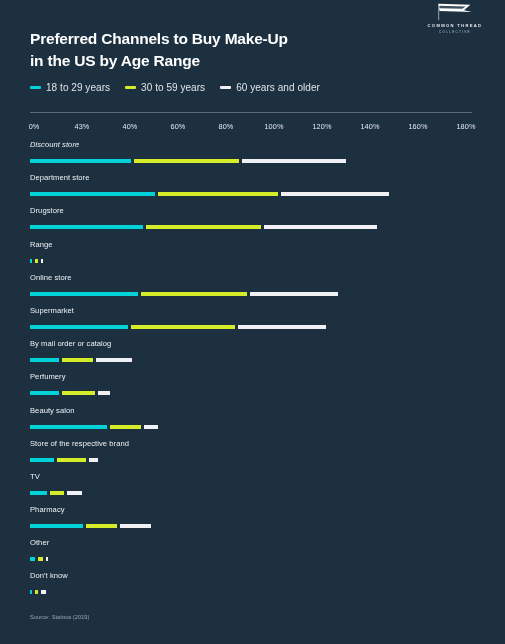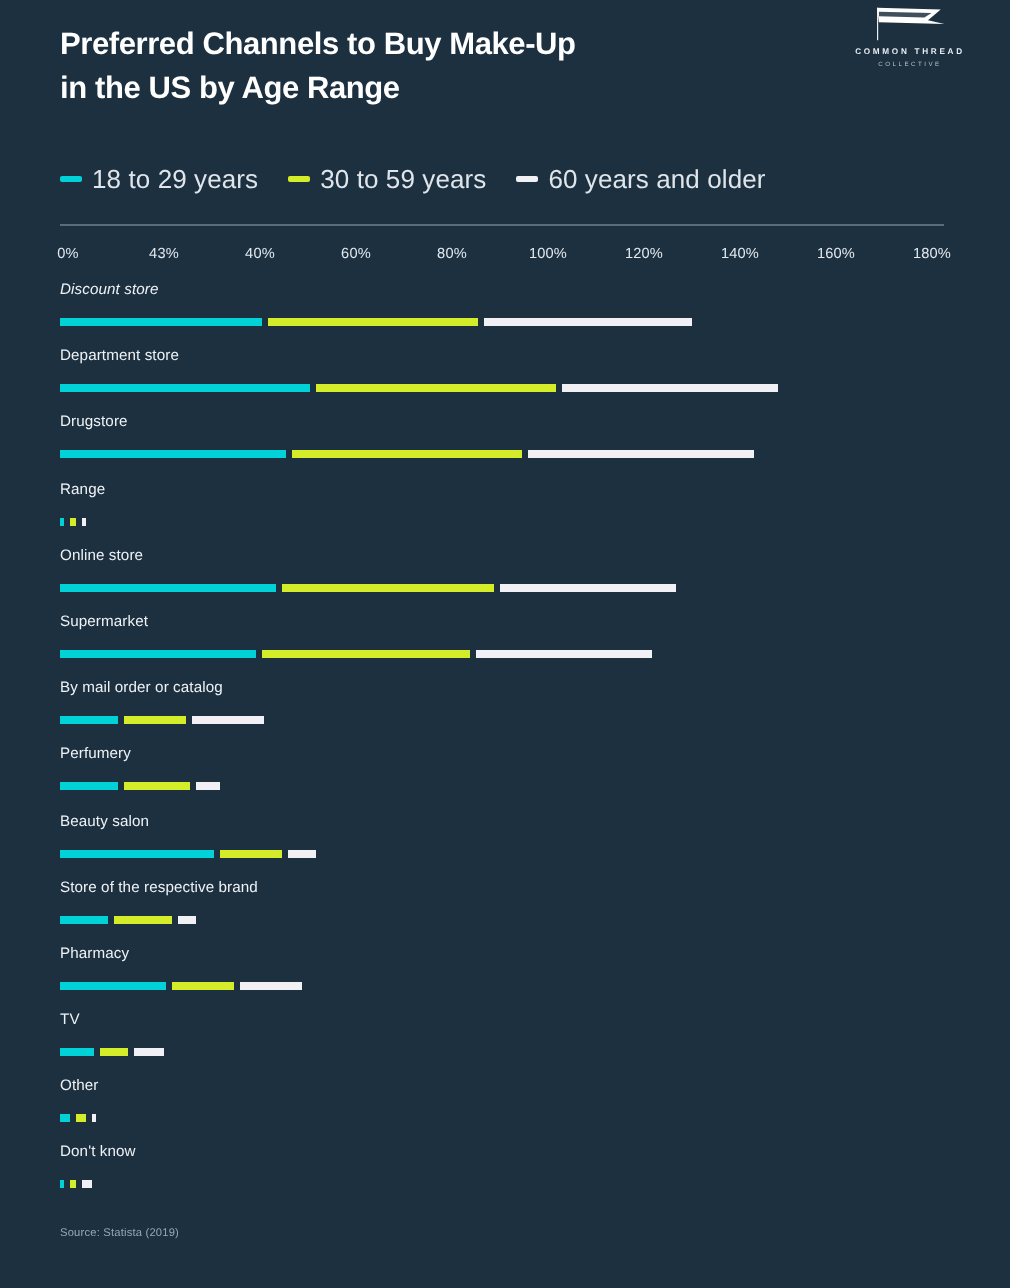--- a/index.html
+++ b/index.html
@@ -7,41 +7,41 @@
   body {
     width:505px; height:644px;
     font-family:"Liberation Sans", sans-serif;
     color:#ffffff;
     overflow:hidden;
     position:relative;
   }
   .page { position:absolute; inset:0; background:#1d3040; }
 
   
-  .header { position:absolute; left:30px; top:12px; right:20px; }
+  .header { position:absolute; left:30px; top:28px; right:20px; }
   .title {
     font-size:15.5px; font-weight:bold; line-height:1.42;
     letter-spacing:-0.2px; color:#ffffff; width:330px;
   }
   .logo { position:absolute; right:17px; top:2px; width:66px; text-align:center; }
   .logo-flag { height:20px; display:block; margin:0 auto; }
   .logo-txt1 {
     font-size:4.1px; letter-spacing:1.35px; color:#e9edf2;
     margin-top:1px; white-space:nowrap; font-weight:bold;
   }
   .logo-txt2 {
     font-size:3.1px; letter-spacing:1.25px; color:#b9c4cf;
     margin-top:1.5px; white-space:nowrap;
   }
 
   
   .legend { position:absolute; left:30px; top:82px; display:flex; align-items:center; }
   .legend-item { display:flex; align-items:center; margin-right:15px; }
   .legend-dash { width:11px; height:2.5px; border-radius:1px; margin-right:5px; }
-  .legend-label { font-size:13px; color:#dfe5ea; letter-spacing:0.05px; white-space:nowrap; }
+  .legend-label { font-size:10px; color:#dfe5ea; letter-spacing:0.05px; white-space:nowrap; }
 
   .rule { position:absolute; left:30px; right:33px; top:112px; height:1px; background:#5b6b78; }
 
   
   .axis { position:absolute; left:0; top:122px; height:10px; width:505px; }
   .tick {
     position:absolute; font-size:7.3px; color:#e3e9ee;
     transform:translateX(-50%); white-space:nowrap; letter-spacing:0.1px;
   }
 
@@ -187,36 +187,36 @@
       </div>
       <div class="row" style="height: 33.2px;">
         <div class="row-label">Store of the respective brand</div>
         <div class="bar" style="top: 19px;">
           <div class="seg" title="18 to 29 years: 10%" style="width: 24px; background: rgb(0, 210, 216); margin-left: 0px;"></div>
           <div class="seg" title="30 to 59 years: 12%" style="width: 28.8px; background: rgb(212, 237, 40); margin-left: 3px;"></div>
           <div class="seg" title="60 years and older: 4%" style="width: 9.6px; background: rgb(240, 240, 245); margin-left: 3px;"></div>
         </div>
       </div>
       <div class="row" style="height: 33.2px;">
+        <div class="row-label">TV</div>
+        <div class="bar" style="top: 19px;">
+          <div class="seg" title="18 to 29 years: 7%" style="width: 16.8px; background: rgb(0, 210, 216); margin-left: 0px;"></div>
+          <div class="seg" title="30 to 59 years: 6%" style="width: 14.4px; background: rgb(212, 237, 40); margin-left: 3px;"></div>
+          <div class="seg" title="60 years and older: 6%" style="width: 14.4px; background: rgb(240, 240, 245); margin-left: 3px;"></div>
+        </div>
+      </div>
+      <div class="row" style="height: 33.2px;">
         <div class="row-label">Pharmacy</div>
         <div class="bar" style="top: 19px;">
           <div class="seg" title="18 to 29 years: 22%" style="width: 52.8px; background: rgb(0, 210, 216); margin-left: 0px;"></div>
           <div class="seg" title="30 to 59 years: 13%" style="width: 31.2px; background: rgb(212, 237, 40); margin-left: 3px;"></div>
           <div class="seg" title="60 years and older: 13%" style="width: 31.2px; background: rgb(240, 240, 245); margin-left: 3px;"></div>
         </div>
       </div>
       <div class="row" style="height: 33.2px;">
-        <div class="row-label">TV</div>
-        <div class="bar" style="top: 19px;">
-          <div class="seg" title="18 to 29 years: 7%" style="width: 16.8px; background: rgb(0, 210, 216); margin-left: 0px;"></div>
-          <div class="seg" title="30 to 59 years: 6%" style="width: 14.4px; background: rgb(212, 237, 40); margin-left: 3px;"></div>
-          <div class="seg" title="60 years and older: 6%" style="width: 14.4px; background: rgb(240, 240, 245); margin-left: 3px;"></div>
-        </div>
-      </div>
-      <div class="row" style="height: 33.2px;">
         <div class="row-label">Other</div>
         <div class="bar" style="top: 19px;">
           <div class="seg" title="18 to 29 years: 2%" style="width: 4.8px; background: rgb(0, 210, 216); margin-left: 0px;"></div>
           <div class="seg" title="30 to 59 years: 2%" style="width: 4.8px; background: rgb(212, 237, 40); margin-left: 3px;"></div>
           <div class="seg" title="60 years and older: 1%" style="width: 2.4px; background: rgb(240, 240, 245); margin-left: 3px;"></div>
         </div>
       </div>
       <div class="row" style="height: 33.2px;">
         <div class="row-label">Don't know</div>
         <div class="bar" style="top: 19px;">

